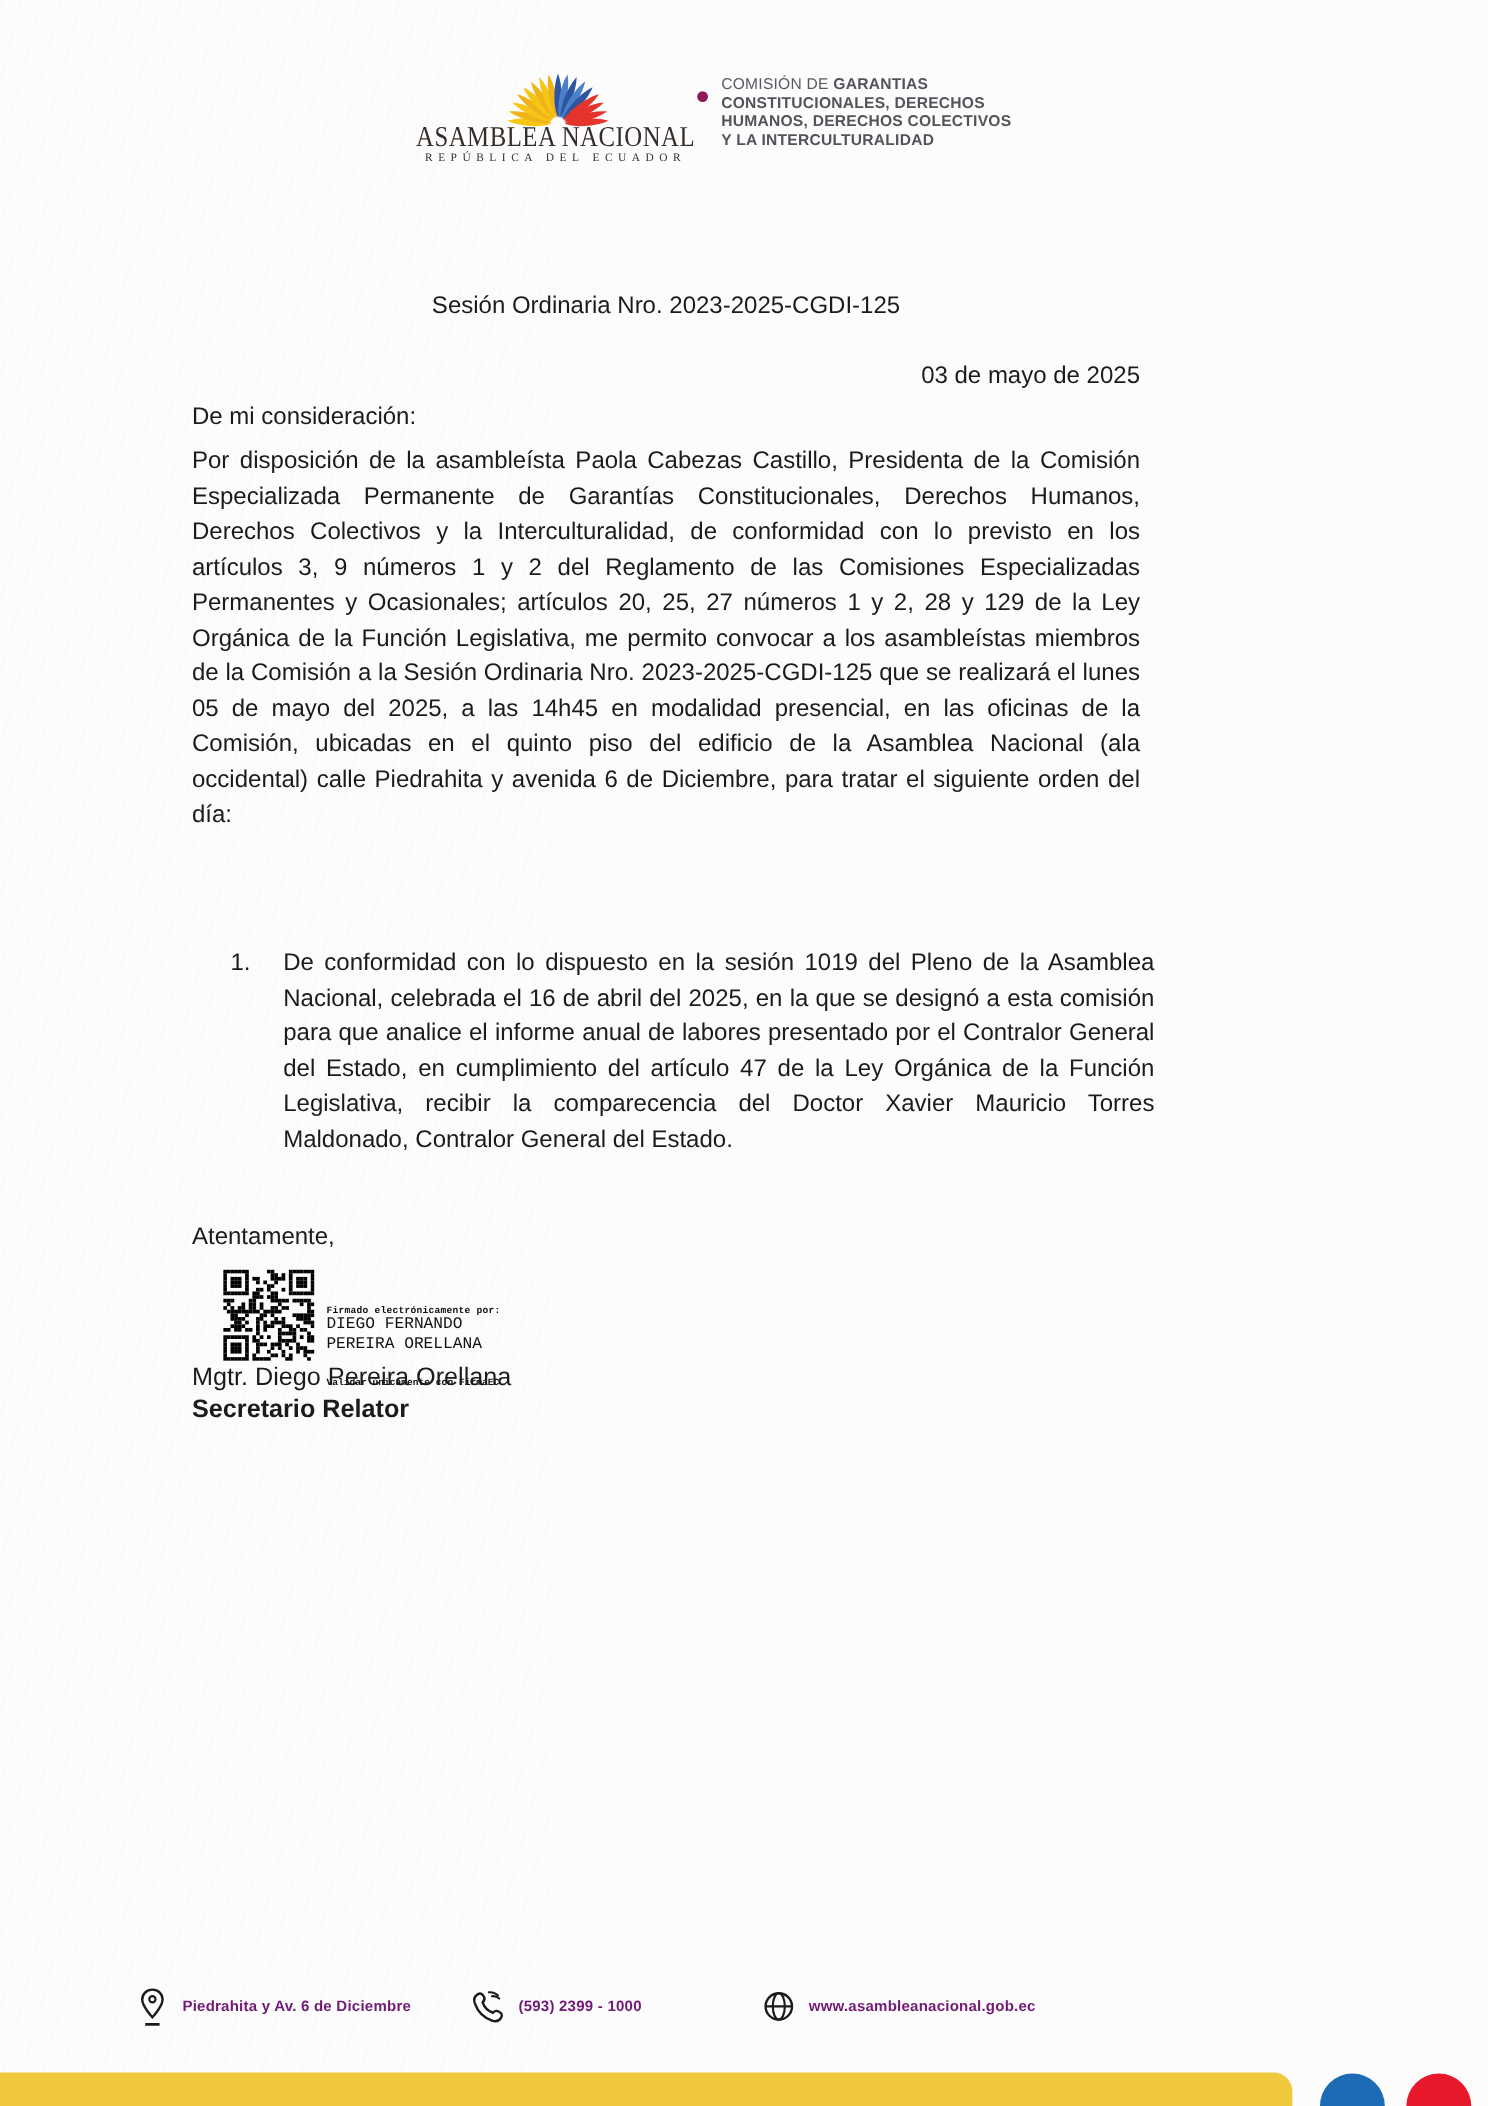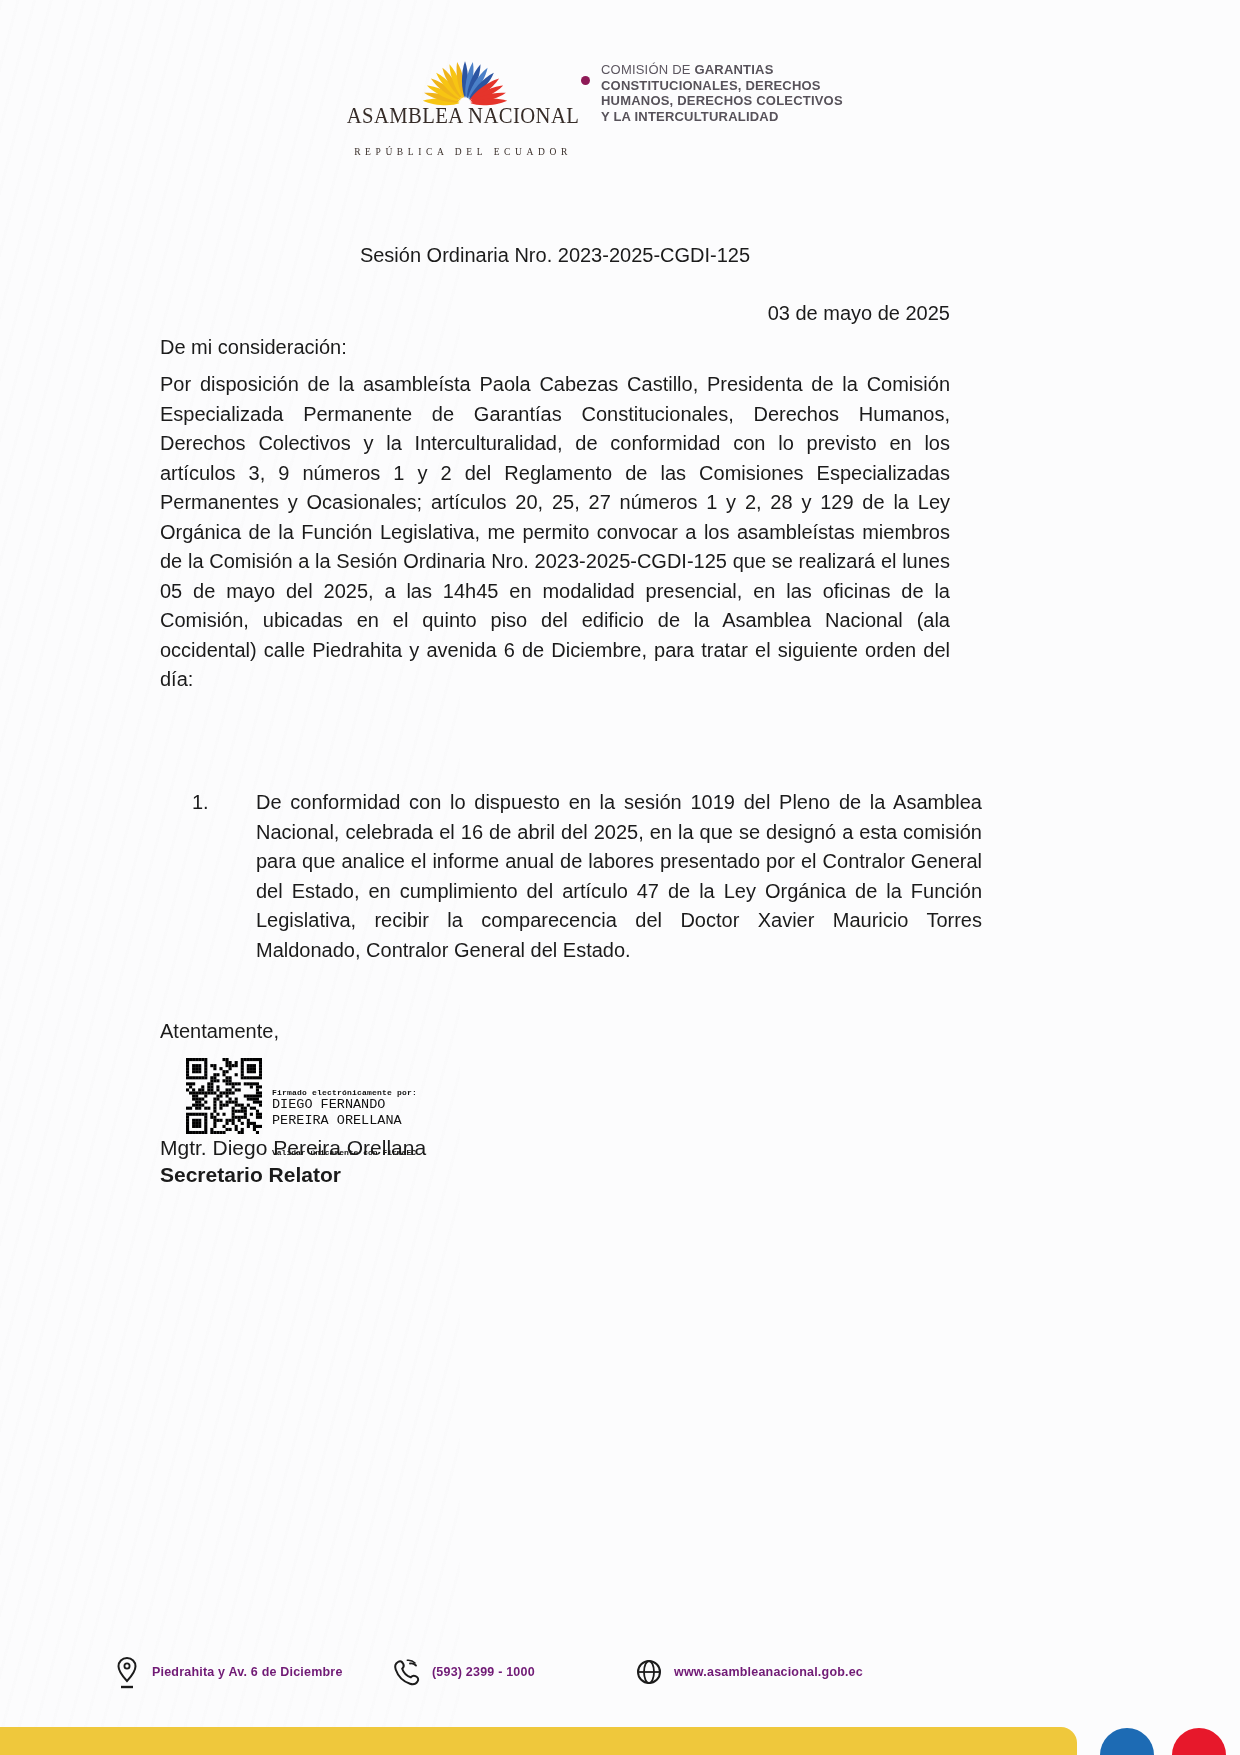--- a/index.html
+++ b/index.html
@@ -15,39 +15,39 @@
   }
   
   .fan{position:absolute;left:418px;top:56px;width:94px;height:52px;}
   .wordmark{position:absolute;left:318px;top:103px;width:290px;text-align:center;}
   .wordmark .wm-title{
     font-family:"Liberation Serif", serif;font-size:24px;line-height:24px;
     color:#362c28;letter-spacing:.5px;transform:scaleX(.86);transform-origin:center;
     white-space:nowrap;
   }
   .wordmark .wm-sub{
-    margin-top:20px;font-family:"Liberation Serif", serif;font-size:9.5px;
+    margin-top:0;font-family:"Liberation Serif", serif;font-size:9.5px;
     letter-spacing:4.6px;color:#3a2f2a;white-space:nowrap;
   }
   .commission-bullet{position:absolute;left:581px;top:76px;width:9px;height:9px;border-radius:50%;background:#8e1a57;}
   .commission{position:absolute;left:601px;top:62px;width:270px;
     font-size:13px;line-height:15.6px;color:#57525a;font-weight:700;letter-spacing:.2px;}
   .commission .reg{font-weight:400;color:#5c5660;}
   
   .doc-title{position:absolute;left:160px;top:186px;width:790px;text-align:center;font-size:20px;}
   .doc-session{position:absolute;left:160px;top:244px;width:790px;text-align:center;font-size:20px;}
   .doc-date{position:absolute;left:160px;top:302px;width:790px;text-align:right;font-size:20px;}
   .doc-salutation{position:absolute;left:160px;top:336px;width:790px;font-size:20px;}
   .doc-body{position:absolute;left:160px;top:370px;width:790px;font-size:20px;line-height:29.5px;
     text-align:justify;}
   .agenda-heading{position:absolute;left:160px;top:735px;width:790px;text-align:center;
     font-size:20px;font-weight:700;}
   .agenda-item{position:absolute;left:160px;top:788px;width:790px;font-size:20px;line-height:29.5px;}
   .agenda-item .num{position:absolute;left:32px;top:0;}
-  .agenda-item .txt{margin-left:96px;width:726px;text-align:justify;}
+  .agenda-item .txt{margin-left:76px;width:726px;text-align:justify;}
   .closing{position:absolute;left:160px;top:1020px;font-size:20px;}
   
   .qr{position:absolute;left:186px;top:1058px;width:76px;height:76px;}
   .stamp{position:absolute;left:272px;top:1088px;width:240px;font-family:"Liberation Mono", monospace;}
   .stamp .s-head{font-size:8px;font-weight:700;letter-spacing:.2px;color:#111;}
   .stamp .s-name{font-size:13.5px;line-height:14.5px;color:#111;margin-top:1px;}
   .stamp .s-note{font-size:8px;font-weight:700;margin-top:20px;color:#111;}
   .signer-name{position:absolute;left:160px;top:1136px;font-size:21px;}
   .signer-role{position:absolute;left:160px;top:1163px;font-size:21px;font-weight:700;}
   

